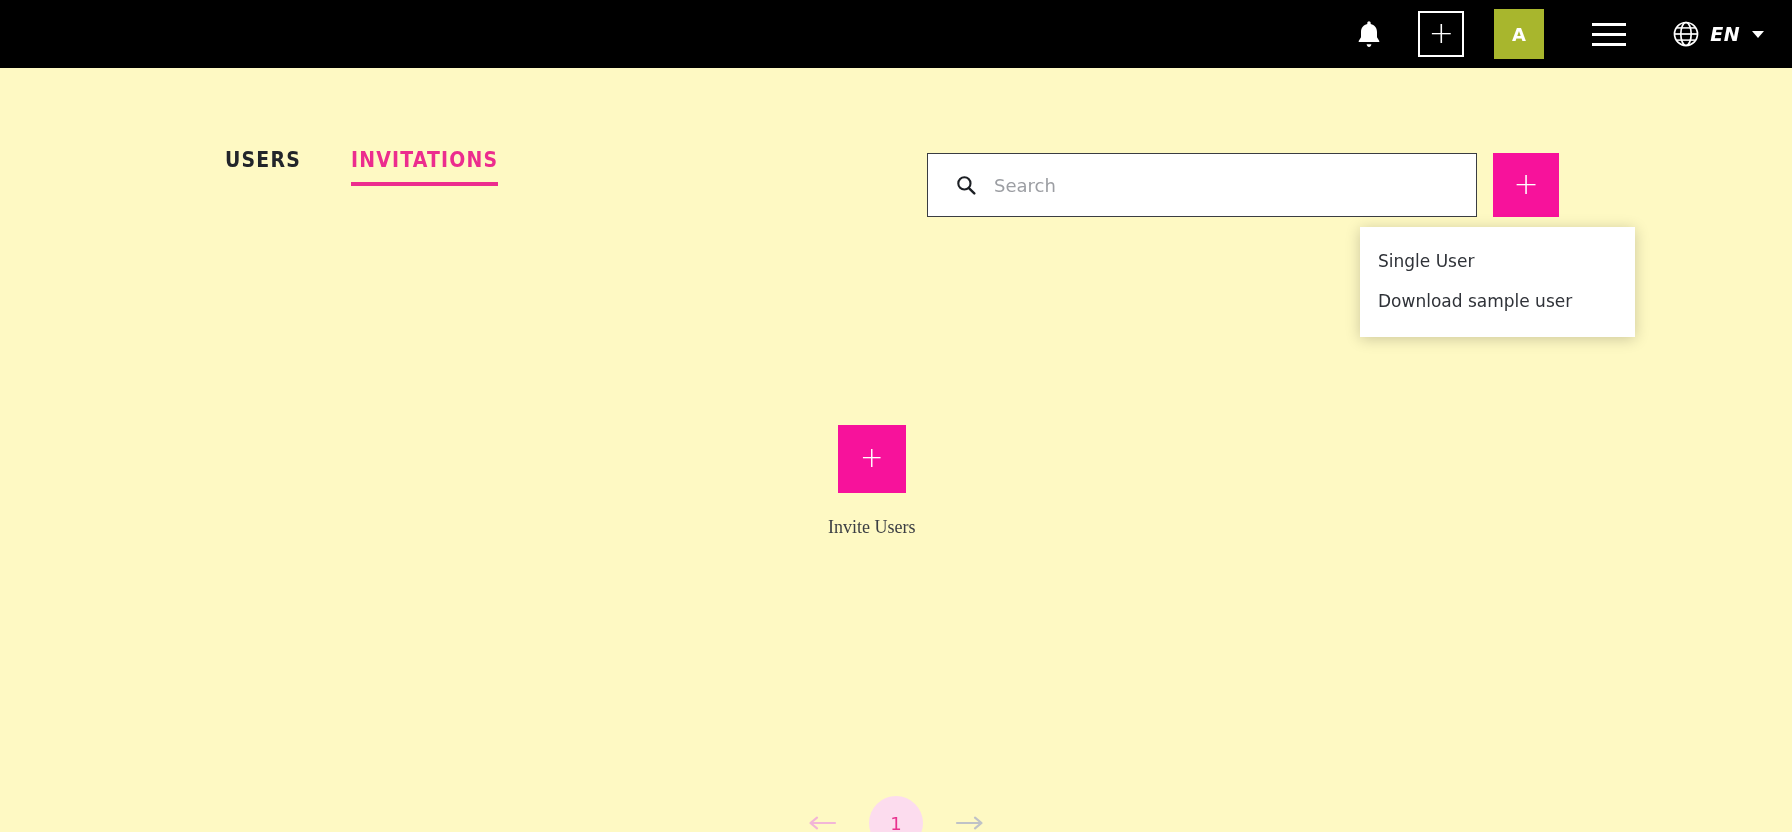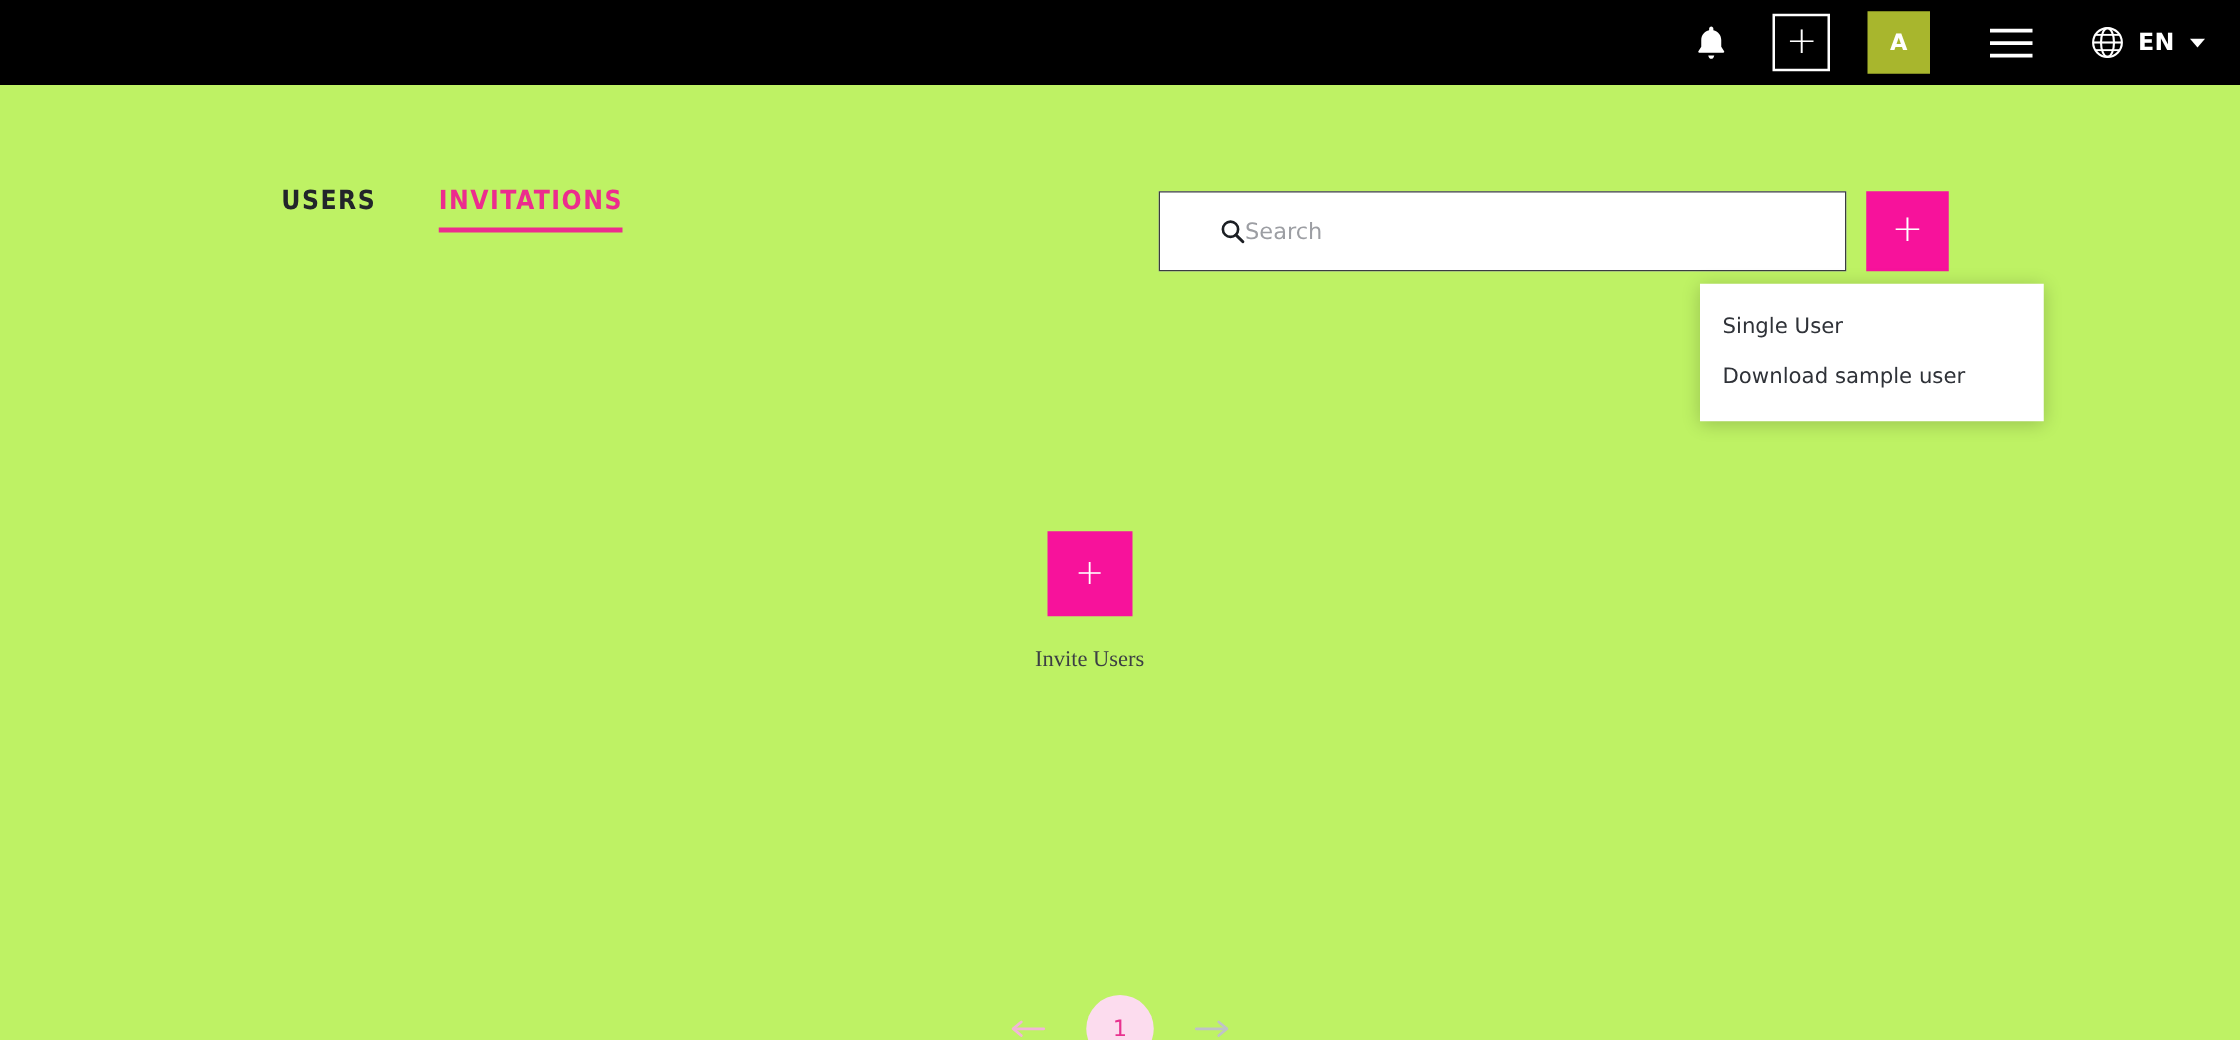--- a/index.html
+++ b/index.html
@@ -82,36 +82,37 @@
     display: flex;
     align-items: center;
     cursor: pointer;
     gap: 10px;
   }
   .lang-label {
     color: #ffffff;
     font-size: 19px;
     font-weight: 600;
     letter-spacing: 0.4px;
+    font-style: italic;
   }
   .caret-down {
     width: 0; height: 0;
     border-left: 6px solid transparent;
     border-right: 6px solid transparent;
     border-top: 7px solid #ffffff;
     margin-left: 2px;
   }
 
   
   .content {
     position: absolute;
     top: 68px; left: 0;
     width: 1792px;
     height: 764px;
-    background: #bef264;
+    background: #fef9c3;
   }
 
   
   .tabs {
     position: absolute;
     left: 225px;
     top: 80px;
     display: flex;
     align-items: flex-start;
     gap: 50px;
@@ -150,21 +151,22 @@
     align-items: stretch;
   }
   .search-box {
     width: 550px;
     height: 64px;
     border: 1.5px solid #3a3d42;
     background: #ffffff;
     display: flex;
     align-items: center;
     box-sizing: border-box;
-    padding-left: 48px;
+    padding-left: 28px;
+    gap: 18px;
   }
   .search-input {
     border: none;
     outline: none;
     font-family: "DejaVu Sans", "Liberation Sans", sans-serif;
     font-size: 18px;
     color: #404349;
     background: transparent;
     width: 420px;
     padding: 0;

